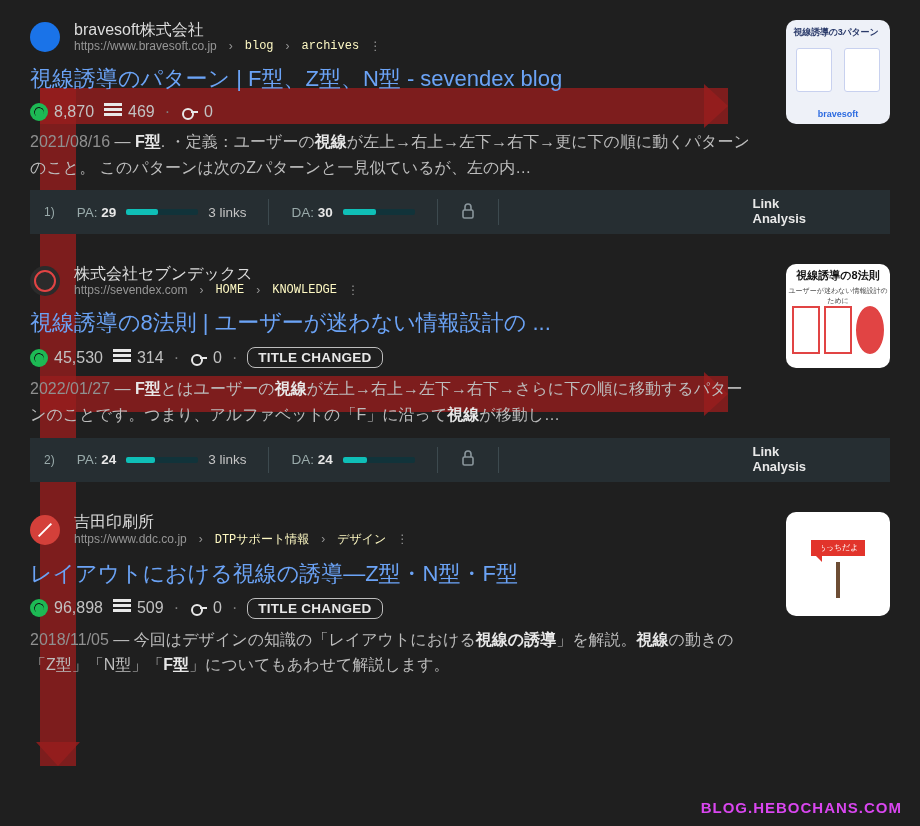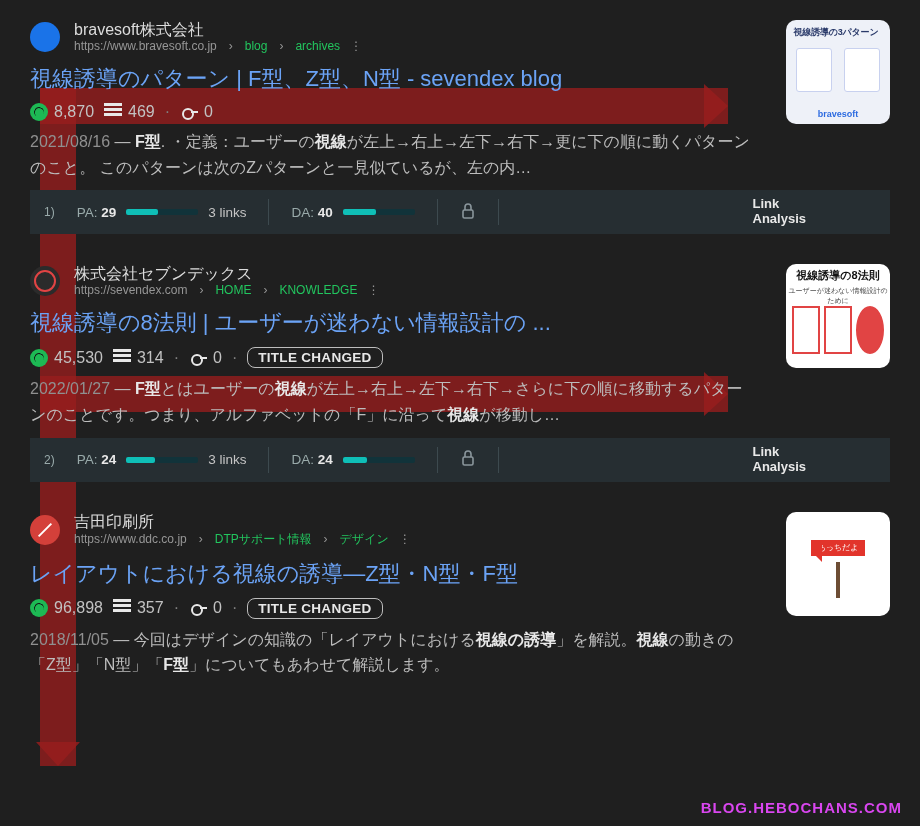--- a/index.html
+++ b/index.html
@@ -27,21 +27,21 @@
   content: ""; position: absolute; inset: 4px; border-radius: 50%;
   border: 2.5px solid #e14444;
 }
 .favicon.red2 { background: #d4403a; }
 .favicon.red2::after{
   content:""; position:absolute; left:50%; top:50%; width:18px; height:2px;
   background:#fff; transform:translate(-50%,-50%) rotate(-45deg);
 }
 .site-name { font-size: 16px; color: #dcdcdc; line-height: 1.2; }
 .url-line { display: flex; align-items: center; gap: 10px; color: #969696; font-size: 12px; }
-.url-path { color: #22c55e; }
+.url-path { color: #fef9c3; font-family: Liberation Mono, monospace; }
 .crumb-sep { margin: 0 2px; }
 .kebab { color: #969696; user-select: none; }
 .title-link {
   display: block; font-size: 22px; color: #6ba3f6; text-decoration: none;
   margin-bottom: 8px; line-height: 1.45;
 }
 .metrics { display: flex; align-items: center; gap: 10px; color: #c2c2c2; font-size: 16px; margin-bottom: 8px; flex-wrap: wrap; }
 .mico { display: inline-flex; align-items: center; gap: 6px; }
 .mico .ic { width: 18px; height: 18px; display: inline-block; }
 .dot { color: #808080; }
@@ -177,21 +177,21 @@
         <span class="moz-idx">1)</span>
         <div class="moz-metric">
           <span class="lbl"><span>PA: </span><strong>29</strong></span>
           <div class="bar">
             <div class="fill" style="width: 44%;"></div>
           </div>
           <span>3 links</span>
         </div>
         <div class="moz-sep"></div>
         <div class="moz-metric">
-          <span class="lbl"><span>DA: </span><strong>40</strong></span>
+          <span class="lbl"><span>DA: </span><strong>30</strong></span>
           <div class="bar">
             <div class="fill" style="width: 46%;"></div>
           </div>
         </div>
         <div class="moz-sep"></div>
         <span class="moz-lock"><svg width="16" height="18" viewBox="0 0 16 18" fill="none">
             <rect x="3" y="8" width="10" height="8" rx="1.5" stroke="#8a969c" stroke-width="1.6"></rect>
             <path d="M5 8V5a3 3 0 016 0v3" stroke="#8a969c" stroke-width="1.6" fill="none"></path>
           </svg></span>
         <div class="moz-sep"></div>
@@ -286,21 +286,21 @@
             </div>
           </div>
           <a class="title-link" href="#">レイアウトにおける視線の誘導—Z型・N型・F型</a>
           <div class="metrics">
             <span class="mico">
               <span class="ic ic-spot"></span>
               <span>96,898</span>
             </span>
             <span class="mico">
               <span class="ic ic-list"></span>
-              <span>357</span>
+              <span>509</span>
             </span>
             <span class="dot">·</span>
             <span class="mico">
               <span class="ic ic-key"></span>
               <span>0</span>
             </span>
             <span class="dot">·</span>
             <span class="badge">TITLE CHANGED</span>
           </div>
           <div class="snippet"><span class="date">2018/11/05</span> — <span>今回はデザインの知識の「レイアウトにおける<strong>視線の誘導</strong>」を解説。<strong>視線</strong>の動きの「Z型」「N型」「<strong>F型</strong>」についてもあわせて解説します。</span></div>

